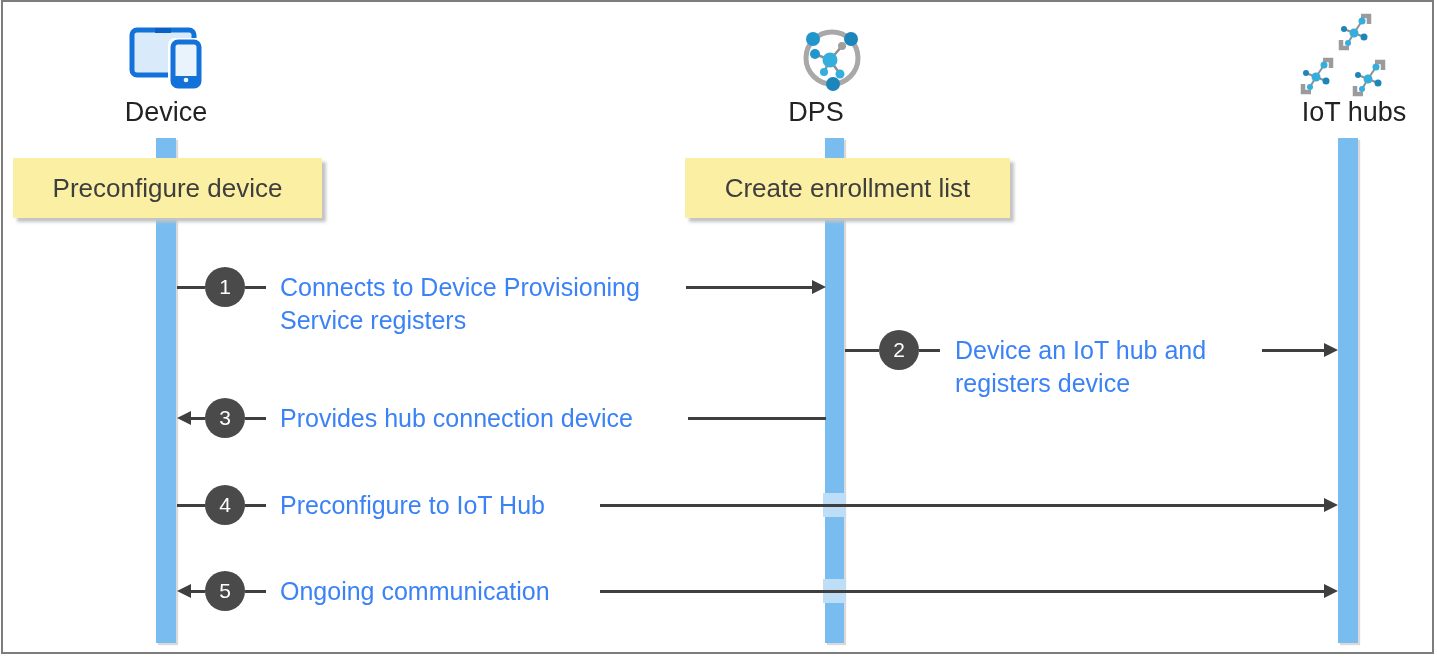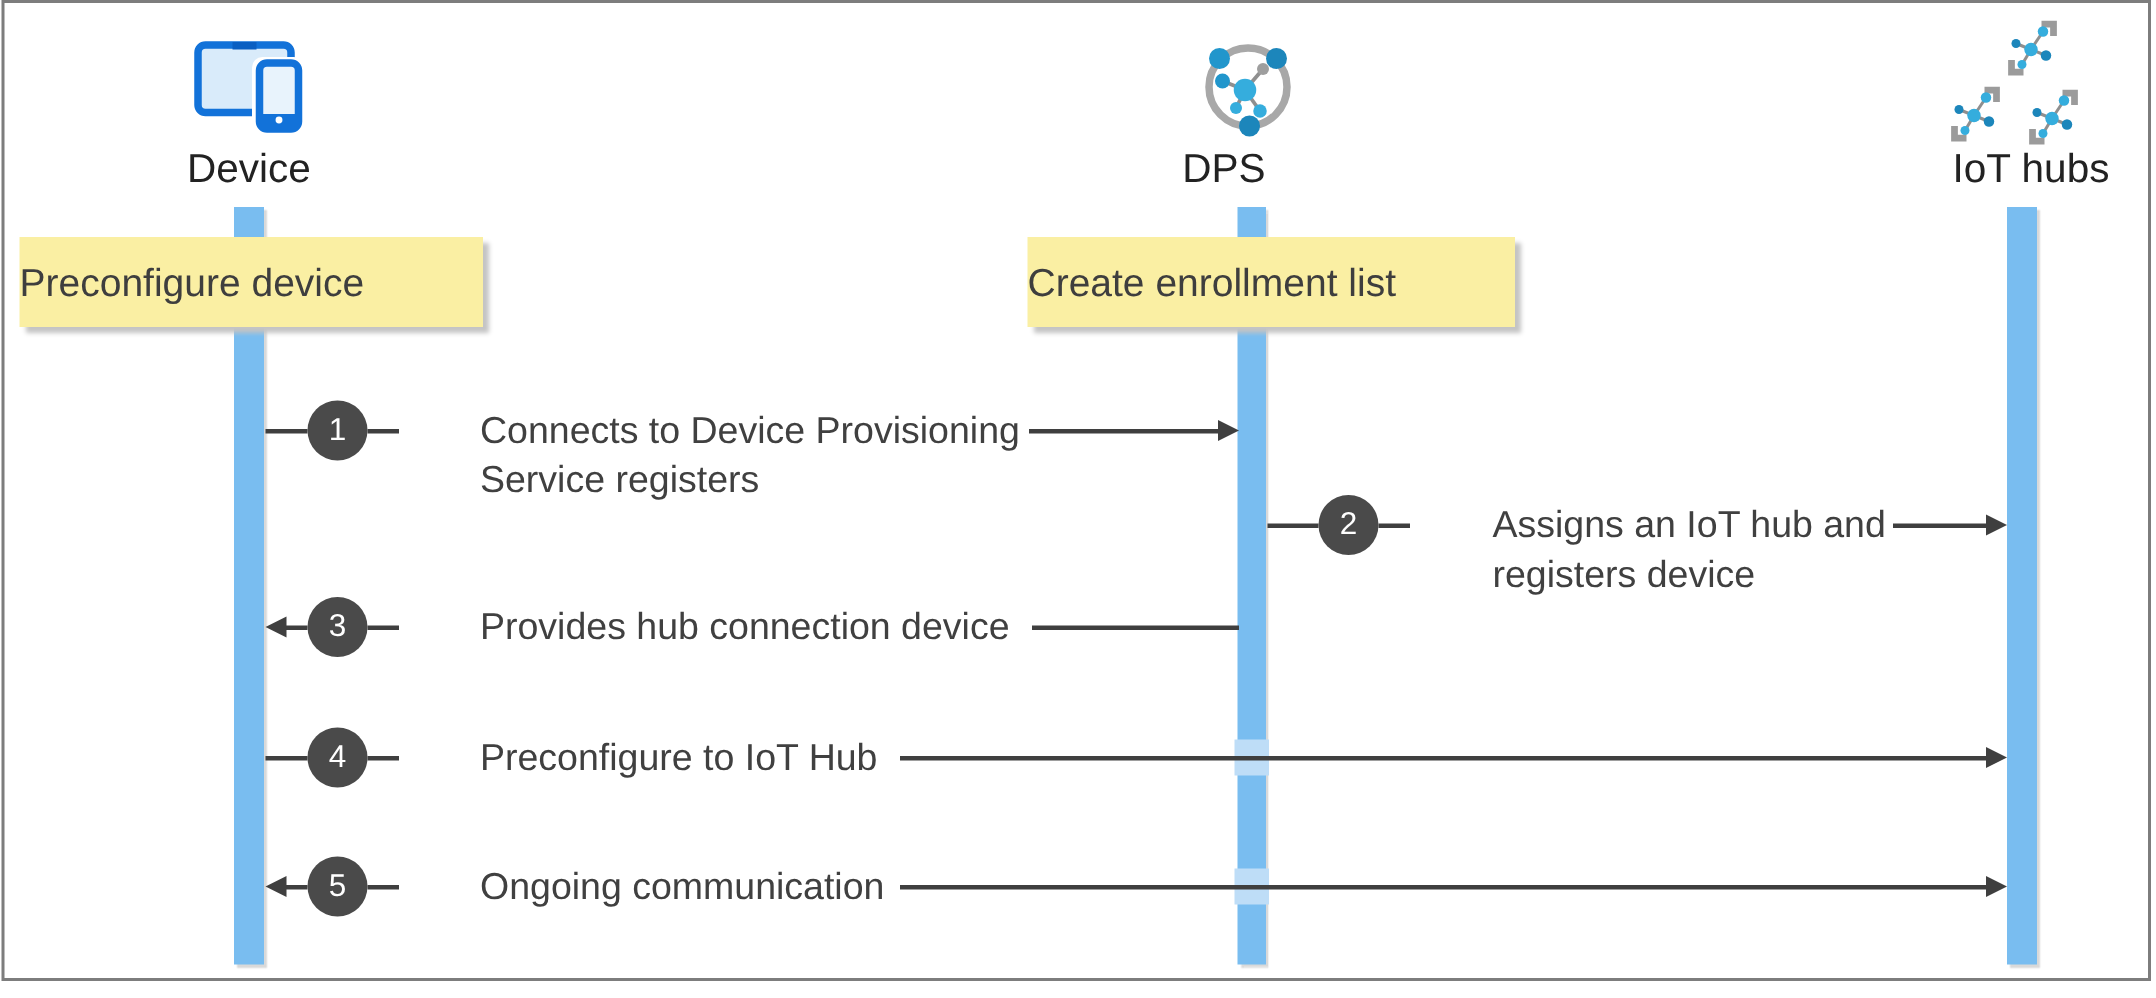--- a/index.html
+++ b/index.html
@@ -29,21 +29,21 @@
     font-size:27px;font-weight:normal;color:#222222;z-index:5;
   }
   .actor-label.device{left:106px;width:120px;}
   .actor-label.dps{left:756px;width:120px;}
   .actor-label.iot{left:1288px;width:132px;}
   .actor-icon{position:absolute;z-index:5;}
   
   .note{
     position:absolute;top:158px;height:60px;background:#FAEFA3;
     box-shadow:4px 4px 3px #c4c4c4;z-index:4;
-    display:flex;align-items:center;
+    display:flex;align-items:center;justify-content:center;
     font-size:26px;color:#3E3E3E;
   }
   .note.n1{left:13px;width:309px;}
   .note.n2{left:685px;width:325px;}
   
   .hline{position:absolute;height:2.5px;background:#3F3F3F;z-index:5;}
   .badge{
     position:absolute;width:40px;height:40px;border-radius:50%;background:#4A4A4A;
     color:#ffffff;font-size:21px;display:flex;align-items:center;justify-content:center;
     z-index:6;
@@ -52,22 +52,22 @@
     position:absolute;width:0;height:0;z-index:6;
     border-top:7px solid transparent;border-bottom:7px solid transparent;
     border-left:14px solid #3F3F3F;
   }
   .head-l{
     position:absolute;width:0;height:0;z-index:6;
     border-top:7px solid transparent;border-bottom:7px solid transparent;
     border-right:14px solid #3F3F3F;
   }
   .msg-text{
-    position:absolute;font-size:25px;line-height:32px;color:#404040;
-    white-space:nowrap;z-index:5;margin-left:40px;
+    position:absolute;font-size:25px;line-height:32px;color:#3b82f6;
+    white-space:nowrap;z-index:5;
   }
 </style>
 </head>
 <body>
 
 <div class="frame"></div>
 
 <svg class="actor-icon" style="left:128px;top:22px" width="80" height="68" viewBox="0 0 80 68">
   <rect x="4" y="8" width="62" height="45" rx="5" fill="#D9EBFA" stroke="#1272D9" stroke-width="5"></rect>
   <rect x="27" y="6" width="16" height="5" fill="#0A5FC2"></rect>
@@ -142,21 +142,21 @@
   <div class="msg-text" style="left:280px;top:271px">Connects to Device Provisioning</div>
   <div class="msg-text" style="left:280px;top:304px">Service registers</div>
   <div class="hline" style="left:686px;top:286px;width:127px"></div>
   <div class="head-r" style="left:812px;top:280px"></div>
 </div>
 
 <div>
   <div class="hline" style="left:845px;top:349px;width:34px"></div>
   <div class="badge" style="left:879px;top:330px">2</div>
   <div class="hline" style="left:919px;top:349px;width:21px"></div>
-  <div class="msg-text" style="left:955px;top:334px">Assigns an IoT hub and</div>
+  <div class="msg-text" style="left:955px;top:334px">Device an IoT hub and</div>
   <div class="msg-text" style="left:955px;top:367px">registers device</div>
   <div class="hline" style="left:1262px;top:349px;width:63px"></div>
   <div class="head-r" style="left:1324px;top:343px"></div>
 </div>
 
 <div>
   <div class="head-l" style="left:177px;top:411px"></div>
   <div class="hline" style="left:190px;top:417px;width:15px"></div>
   <div class="badge" style="left:205px;top:398px">3</div>
   <div class="hline" style="left:245px;top:417px;width:21px"></div>

